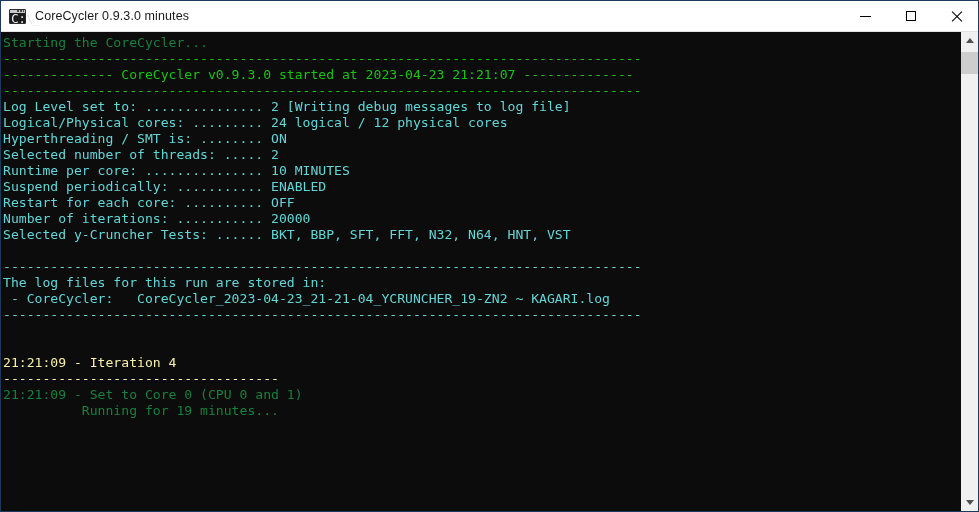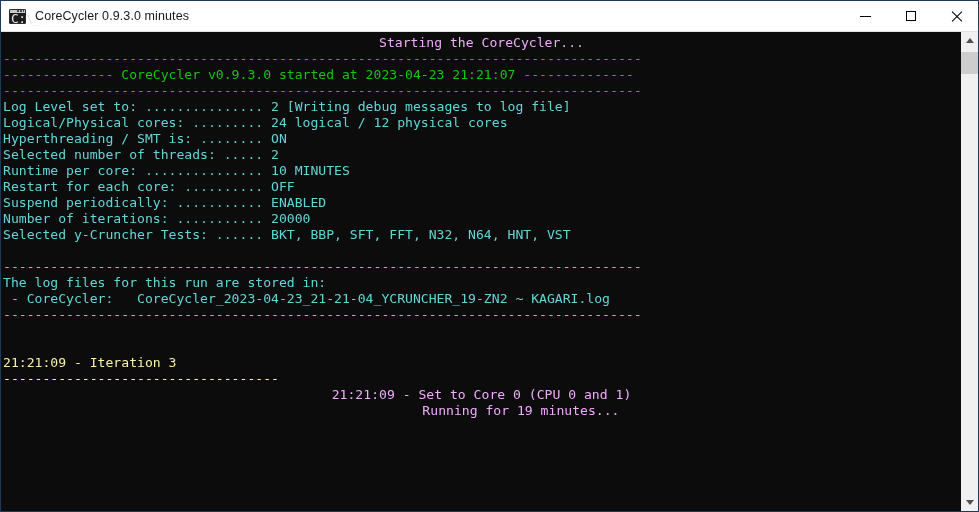--- a/index.html
+++ b/index.html
@@ -140,21 +140,21 @@
     background: #0c0c0c;
   }
   .line {
     font-family: "DejaVu Sans Mono", monospace;
     font-size: 13.1px;
     line-height: 16px;
     height: 16px;
     white-space: pre;
     letter-spacing: 0px;
   }
-  .c-white  { color: #f0abfc; text-align: center; }
+  .c-white  { color: #15803d; }
   .c-green  { color: #16c60c; }
   .c-cyanb  { color: #61d6d6; }
   .c-yellow { color: #f9f1a5; }
   .blank { color: transparent; }
 
   
   #scrollbar {
     width: 17px;
     min-width: 17px;
     background: #f0f0f0;
@@ -224,32 +224,32 @@
     <div id="console">
         <div class="line c-white">Starting the CoreCycler...</div>
         <div class="line c-green">---------------------------------------------------------------------------------</div>
         <div class="line c-green">-------------- CoreCycler v0.9.3.0 started at 2023-04-23 21:21:07 --------------</div>
         <div class="line c-green">---------------------------------------------------------------------------------</div>
         <div class="line c-cyanb">Log Level set to: ............... 2 [Writing debug messages to log file]</div>
         <div class="line c-cyanb">Logical/Physical cores: ......... 24 logical / 12 physical cores</div>
         <div class="line c-cyanb">Hyperthreading / SMT is: ........ ON</div>
         <div class="line c-cyanb">Selected number of threads: ..... 2</div>
         <div class="line c-cyanb">Runtime per core: ............... 10 MINUTES</div>
+        <div class="line c-cyanb">Suspend periodically: ........... ENABLED</div>
         <div class="line c-cyanb">Restart for each core: .......... OFF</div>
-        <div class="line c-cyanb">Suspend periodically: ........... ENABLED</div>
         <div class="line c-cyanb">Number of iterations: ........... 20000</div>
         <div class="line c-cyanb">Selected y-Cruncher Tests: ...... BKT, BBP, SFT, FFT, N32, N64, HNT, VST</div>
         <div class="line blank"> </div>
         <div class="line c-cyanb">---------------------------------------------------------------------------------</div>
         <div class="line c-cyanb">The log files for this run are stored in:</div>
         <div class="line c-cyanb"> - CoreCycler:   CoreCycler_2023-04-23_21-21-04_YCRUNCHER_19-ZN2 ~ KAGARI.log</div>
         <div class="line c-cyanb">---------------------------------------------------------------------------------</div>
         <div class="line blank"> </div>
         <div class="line blank"> </div>
-        <div class="line c-yellow">21:21:09 - Iteration 3</div>
+        <div class="line c-yellow">21:21:09 - Iteration 4</div>
         <div class="line c-yellow">-----------------------------------</div>
         <div class="line c-white">21:21:09 - Set to Core 0 (CPU 0 and 1)</div>
         <div class="line c-white">          Running for 19 minutes...</div>
       </div>
 
     <div id="scrollbar">
       <div class="sb-arrow">
         <div class="arrow-up"></div>
       </div>
       <div id="sb-track">

